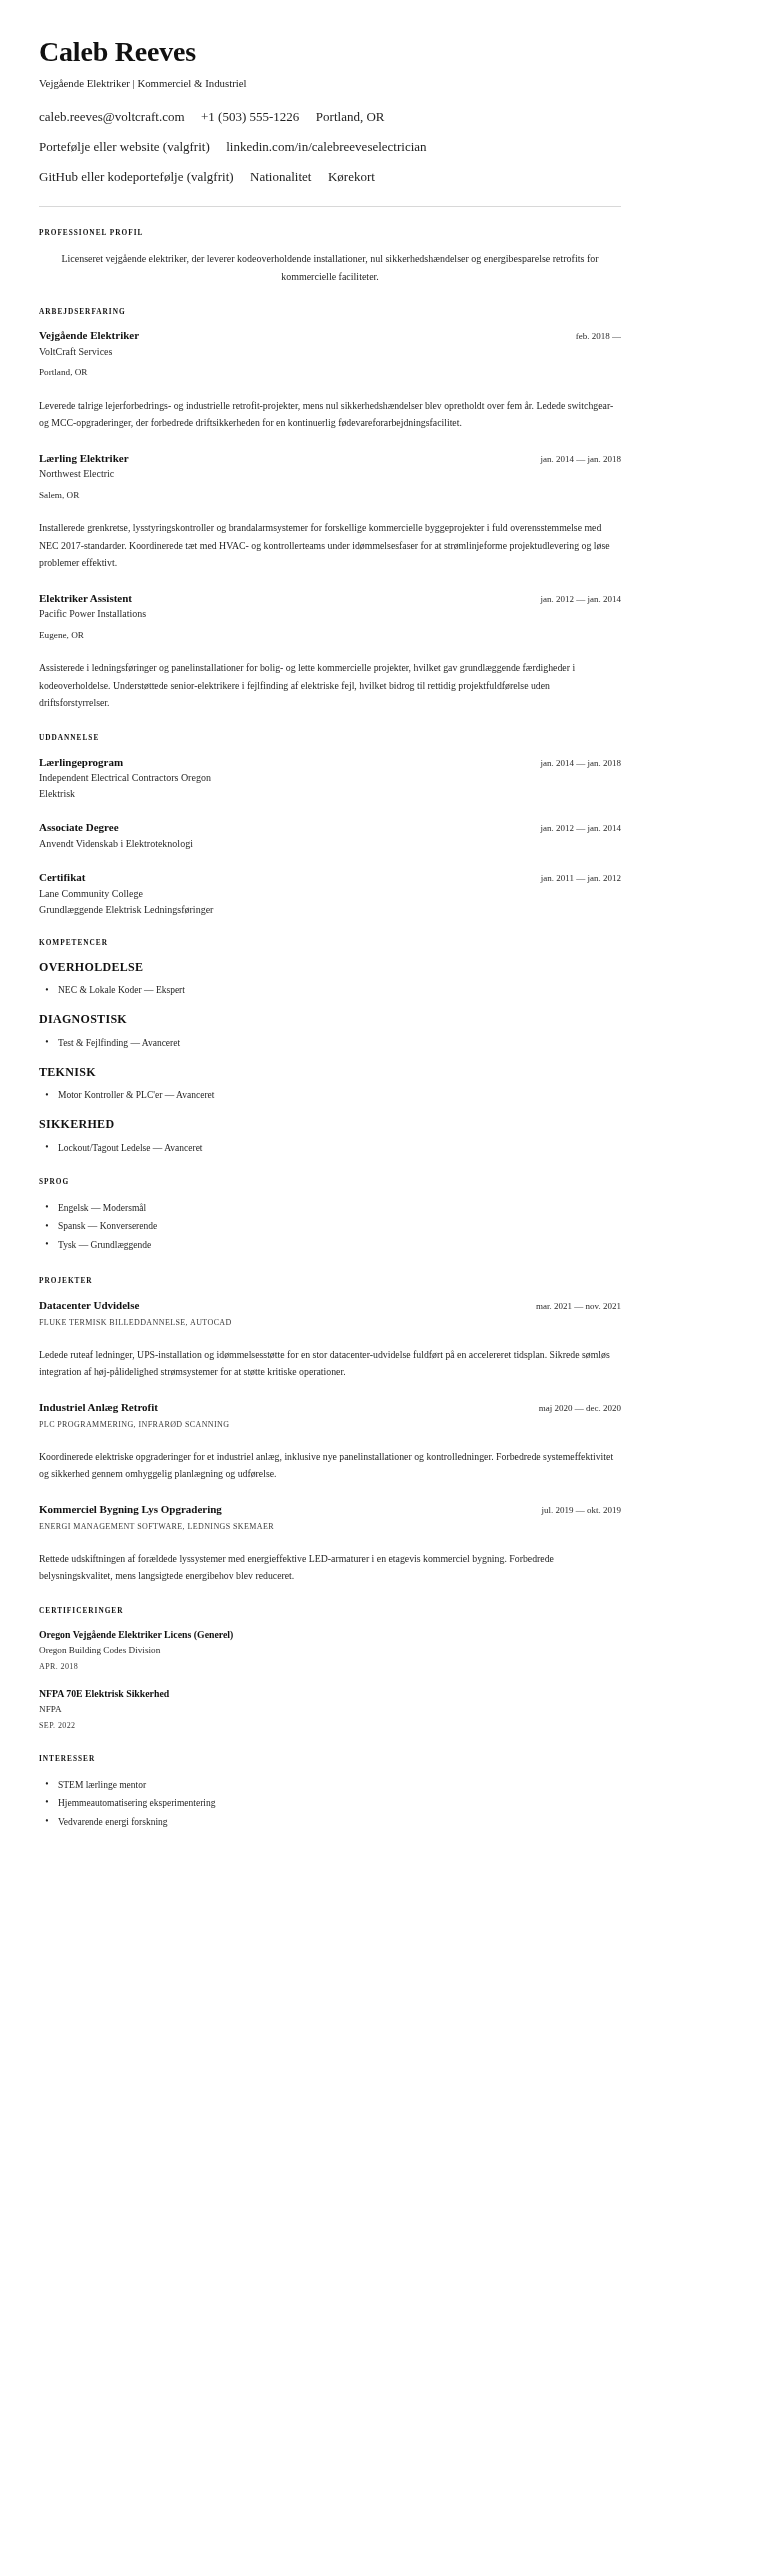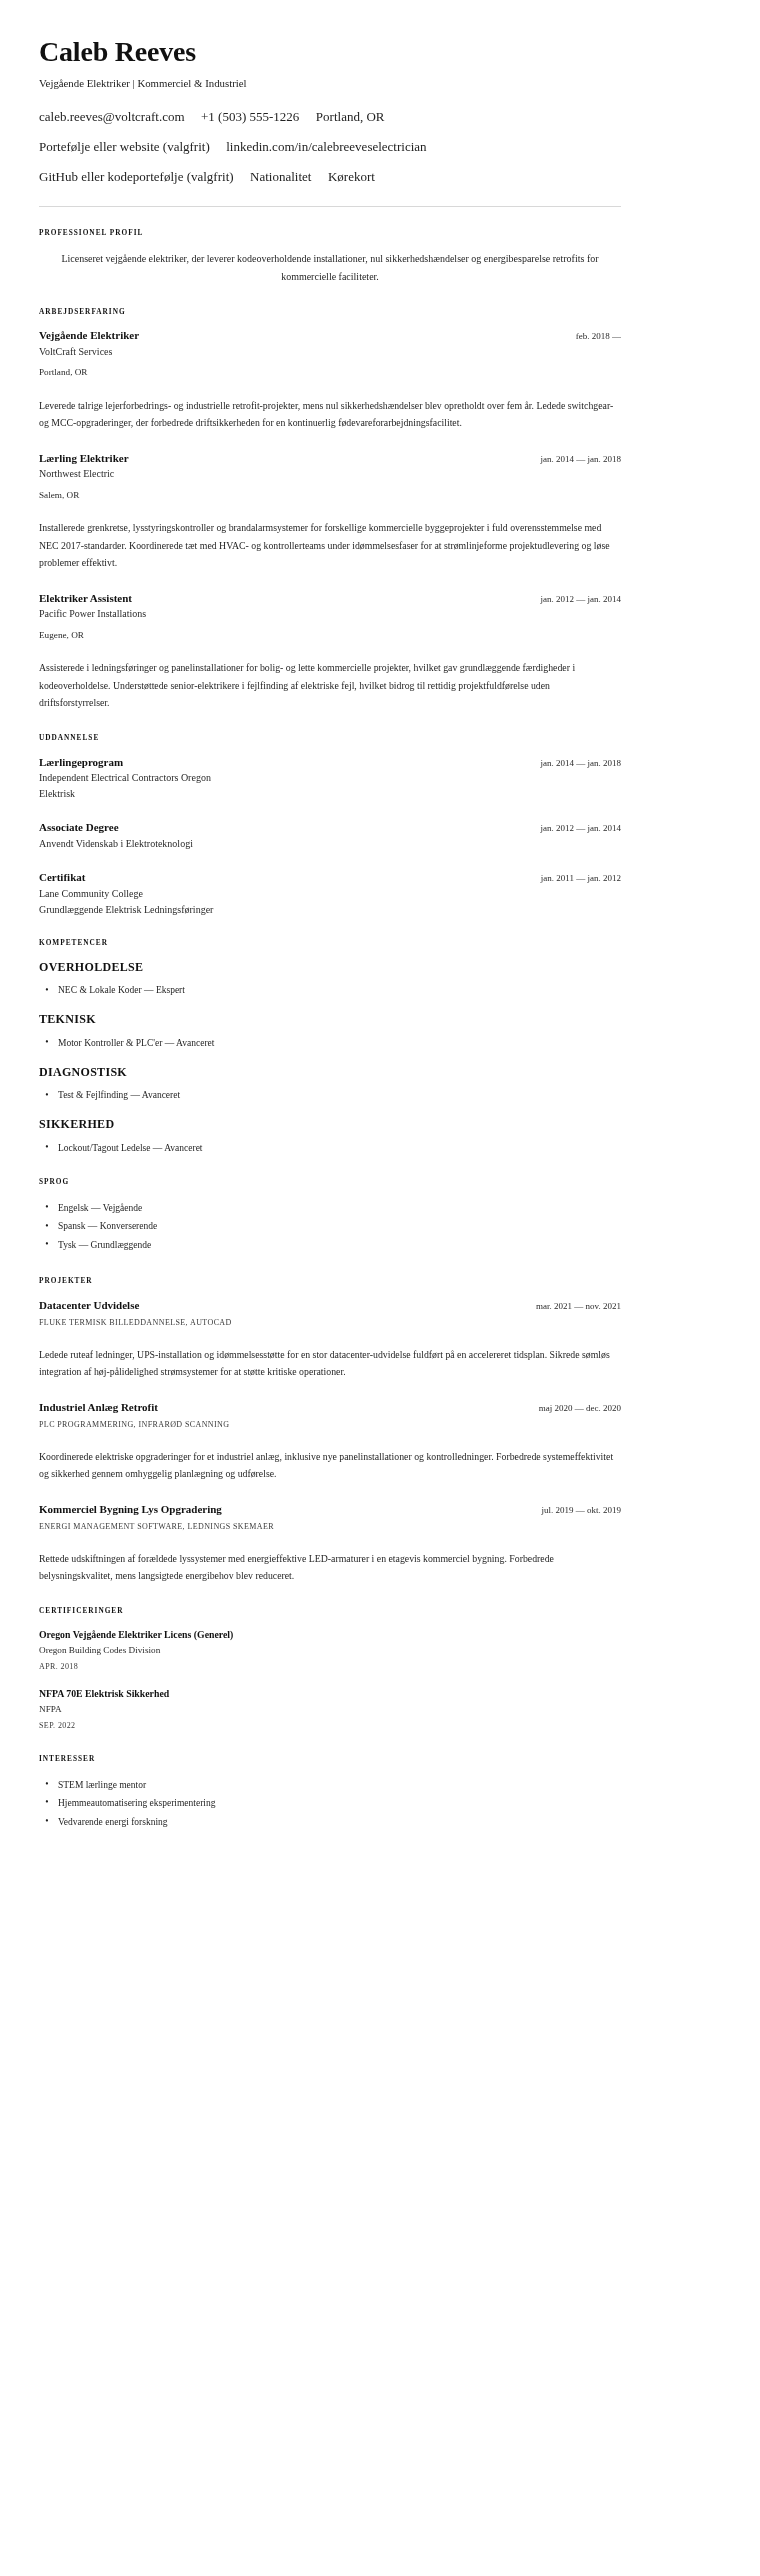--- a/index.html
+++ b/index.html
@@ -289,44 +289,44 @@
     <h2 class="section-title">KOMPETENCER</h2>
 
     <div class="skill-group">
       <h3 class="skill-group-title">OVERHOLDELSE</h3>
       <ul class="bullets">
         <li>NEC &amp; Lokale Koder — Ekspert</li>
       </ul>
     </div>
 
     <div class="skill-group">
+      <h3 class="skill-group-title">DIAGNOSTISK</h3>
+      <ul class="bullets">
+        <li>Test &amp; Fejlfinding — Avanceret</li>
+      </ul>
+    </div>
+
+    <div class="skill-group">
       <h3 class="skill-group-title">TEKNISK</h3>
       <ul class="bullets">
         <li>Motor Kontroller &amp; PLC'er — Avanceret</li>
-      </ul>
-    </div>
-
-    <div class="skill-group">
-      <h3 class="skill-group-title">DIAGNOSTISK</h3>
-      <ul class="bullets">
-        <li>Test &amp; Fejlfinding — Avanceret</li>
       </ul>
     </div>
 
     <div class="skill-group">
       <h3 class="skill-group-title">SIKKERHED</h3>
       <ul class="bullets">
         <li>Lockout/Tagout Ledelse — Avanceret</li>
       </ul>
     </div>
 
     <div class="lang-block">
       <h2 class="section-title">SPROG</h2>
       <ul class="bullets">
-        <li>Engelsk — Vejgående</li>
+        <li>Engelsk — Modersmål</li>
         <li>Spansk — Konverserende</li>
         <li>Tysk — Grundlæggende</li>
       </ul>
     </div>
   </section>
 
   <section class="section">
     <h2 class="section-title">PROJEKTER</h2>
 
     <div class="entry">

